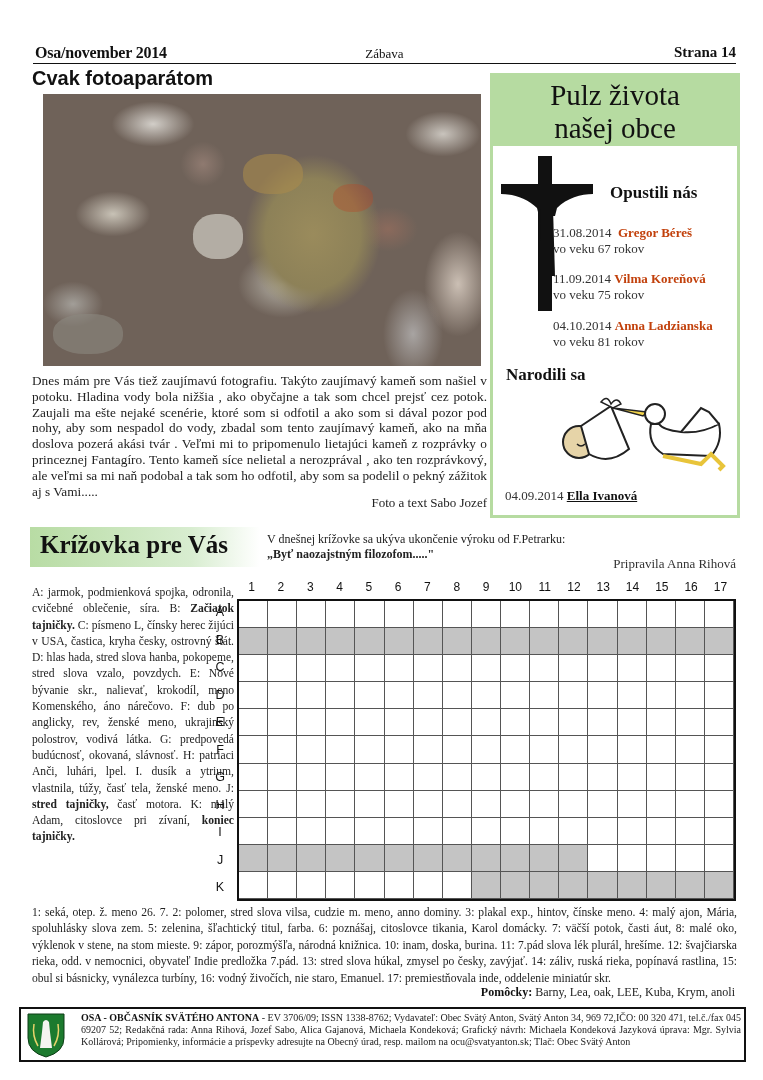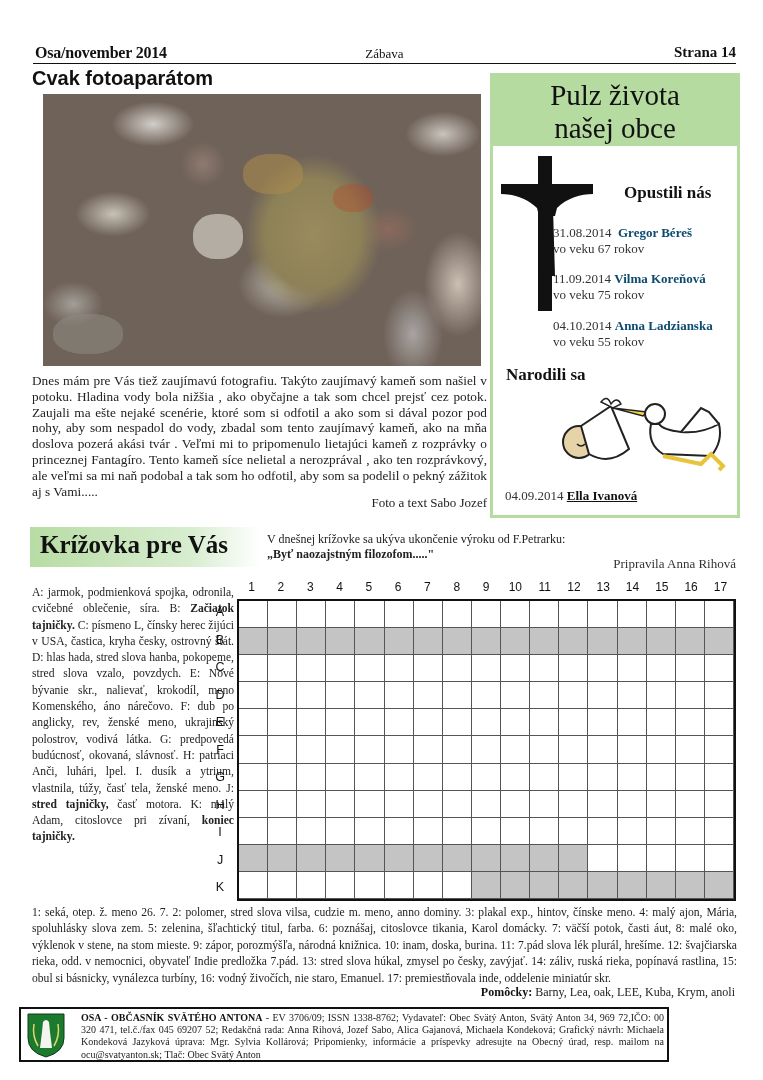--- a/index.html
+++ b/index.html
@@ -29,21 +29,21 @@
   .photo .stone { position: absolute; border-radius: 45%; opacity: .85; }
 
   .body-text { position: absolute; left: 32px; top: 373px; width: 455px; font-family: "Liberation Serif", serif; font-size: 13.3px; line-height: 15.8px; text-align: justify; color: #222; }
   .body-credit { position: absolute; left: 300px; top: 495px; width: 187px; text-align: right; font-size: 13px; color: #222; }
 
   .sidebar { position: absolute; left: 490px; top: 73px; width: 250px; height: 445px; border: 3px solid #b6dba1; background: #fff; }
   .sidebar .band { position: absolute; left: 0; top: 0; width: 100%; height: 70px; background: #b6dba1; text-align: center; font-family: "Liberation Serif", serif; font-size: 29px; line-height: 33px; padding-top: 3px; color: #111; }
   .cross { position: absolute; left: 8px; top: 80px; width: 92px; height: 155px; }
   .sidebar .sub { position: absolute; font-family: "Liberation Serif", serif; font-size: 17px; font-weight: bold; }
   .sidebar .entry { position: absolute; left: 60px; font-size: 13px; line-height: 16px; color: #333; }
-  .sidebar .entry b { color: #0c4a6e; }
+  .sidebar .entry b { color: #c2410c; }
   .stork { position: absolute; left: 58px; top: 318px; width: 180px; height: 80px; }
   .birth { position: absolute; left: 12px; top: 412px; font-size: 13px; color: #333; }
   .birth b { color: #111; text-decoration: underline; }
 
   .cw-band { position: absolute; left: 30px; top: 527px; width: 230px; height: 40px; background: linear-gradient(to right, #b8dca4, #d8edd0 70%, #ffffff); }
   .cw-title { position: absolute; left: 40px; top: 531px; font-family: "Liberation Serif", serif; font-size: 25px; font-weight: bold; color: #111; }
   .cw-intro { position: absolute; left: 267px; top: 532px; font-size: 12px; color: #222; }
   .cw-quote { position: absolute; left: 267px; top: 547px; font-size: 12px; font-weight: bold; color: #222; }
   .cw-author { position: absolute; right: 27px; top: 556px; font-size: 13px; color: #333; }
 
@@ -54,21 +54,21 @@
   .row-labels span { display: block; height: 27.5px; line-height: 27.5px; font-family: "Liberation Sans", sans-serif; font-size: 12.5px; text-align: center; }
 
   .grid { position: absolute; left: 237px; top: 599px; width: 499px; height: 302px; border: 2px solid #111; display: grid; grid-template-columns: repeat(17, 1fr); grid-template-rows: repeat(11, 1fr); background: #fff; }
   .grid .cell { border-right: 1px solid #555; border-bottom: 1px solid #555; background: #fff; cursor: text; }
   .grid .cell.shaded { background: #c4c4c4; }
 
   .down-clues { position: absolute; left: 32px; top: 905px; width: 705px; font-family: "Liberation Serif", serif; font-size: 11.6px; line-height: 16.4px; text-align: justify; color: #222; }
   .helpers { position: absolute; right: 28px; top: 985px; font-size: 12px; color: #222; }
   .helpers b { color: #111; }
 
-  .footer { position: absolute; left: 19px; top: 1007px; width: 650px; height: 55px; border: 2px solid #111; }
+  .footer { position: absolute; left: 19px; top: 1007px; width: 727px; height: 55px; border: 2px solid #111; }
   .footer .logo { position: absolute; left: 5px; top: 3px; width: 40px; height: 46px; }
   .footer .ftext { position: absolute; left: 60px; top: 3px; right: 3px; font-family: "Liberation Serif", serif; font-size: 10px; line-height: 12.2px; color: #222; text-align: justify; }
   .footer .ftext b { color: #111; }
 </style>
 </head>
 <body>
 
 <div class="header">
   <span class="left">Osa/november 2014</span>
   <span class="mid">Zábava</span>
@@ -88,32 +88,32 @@
 <div class="sidebar">
   <div class="band">
     <div>Pulz života</div>
     <div>našej obce</div>
   </div>
   <svg class="cross" viewBox="0 0 92 155">
     <rect x="37" y="0" width="14" height="155" fill="#111"></rect>
     <path d="M0 28 L92 28 L92 38 C80 38 66 42 56 52 L54 60 L38 60 L36 52 C26 42 12 38 0 38 Z" fill="#111"></path>
     <path d="M40 52 L52 52 L54 120 L38 120 Z" fill="#111"></path>
   </svg>
-  <div class="sub" style="left:117px; top:107px;margin-left:14px;">Opustili nás</div>
+  <div class="sub" style="left:117px; top:107px;">Opustili nás</div>
   <div class="entry" style="top:149px;">
     <div><span>31.08.2014</span>&nbsp; <b>Gregor Béreš</b></div>
     <div>vo veku 67 rokov</div>
   </div>
   <div class="entry" style="top:195px;">
     <div><span>11.09.2014</span> <b>Vilma Koreňová</b></div>
     <div>vo veku 75 rokov</div>
   </div>
   <div class="entry" style="top:242px;">
     <div><span>04.10.2014</span> <b>Anna Ladzianska</b></div>
-    <div>vo veku 55 rokov</div>
+    <div>vo veku 81 rokov</div>
   </div>
   <div class="sub" style="left:13px; top:289px;">Narodili sa</div>
   <svg class="stork" viewBox="0 0 180 80">
     <circle cx="28" cy="48" r="16" fill="#e6d4a8" stroke="#222" stroke-width="2"></circle>
     <circle cx="62" cy="46" r="11" fill="#e6d4a8" stroke="#222" stroke-width="2"></circle>
     <path d="M26 50 q4 4 8 0" stroke="#222" fill="none" stroke-width="1.5"></path>
     <path d="M30 32 L60 12 L78 55 Q58 72 38 60 Z" fill="#fff" stroke="#222" stroke-width="2"></path>
     <path d="M50 8 Q56 0 60 10 Q66 2 70 10 L62 14 Z" fill="#fff" stroke="#222" stroke-width="1.5"></path>
     <path d="M62 14 L92 22 L96 18 Z" fill="#f2d34a" stroke="#222" stroke-width="1.5"></path>
     <circle cx="104" cy="20" r="10" fill="#fff" stroke="#222" stroke-width="2"></circle>

